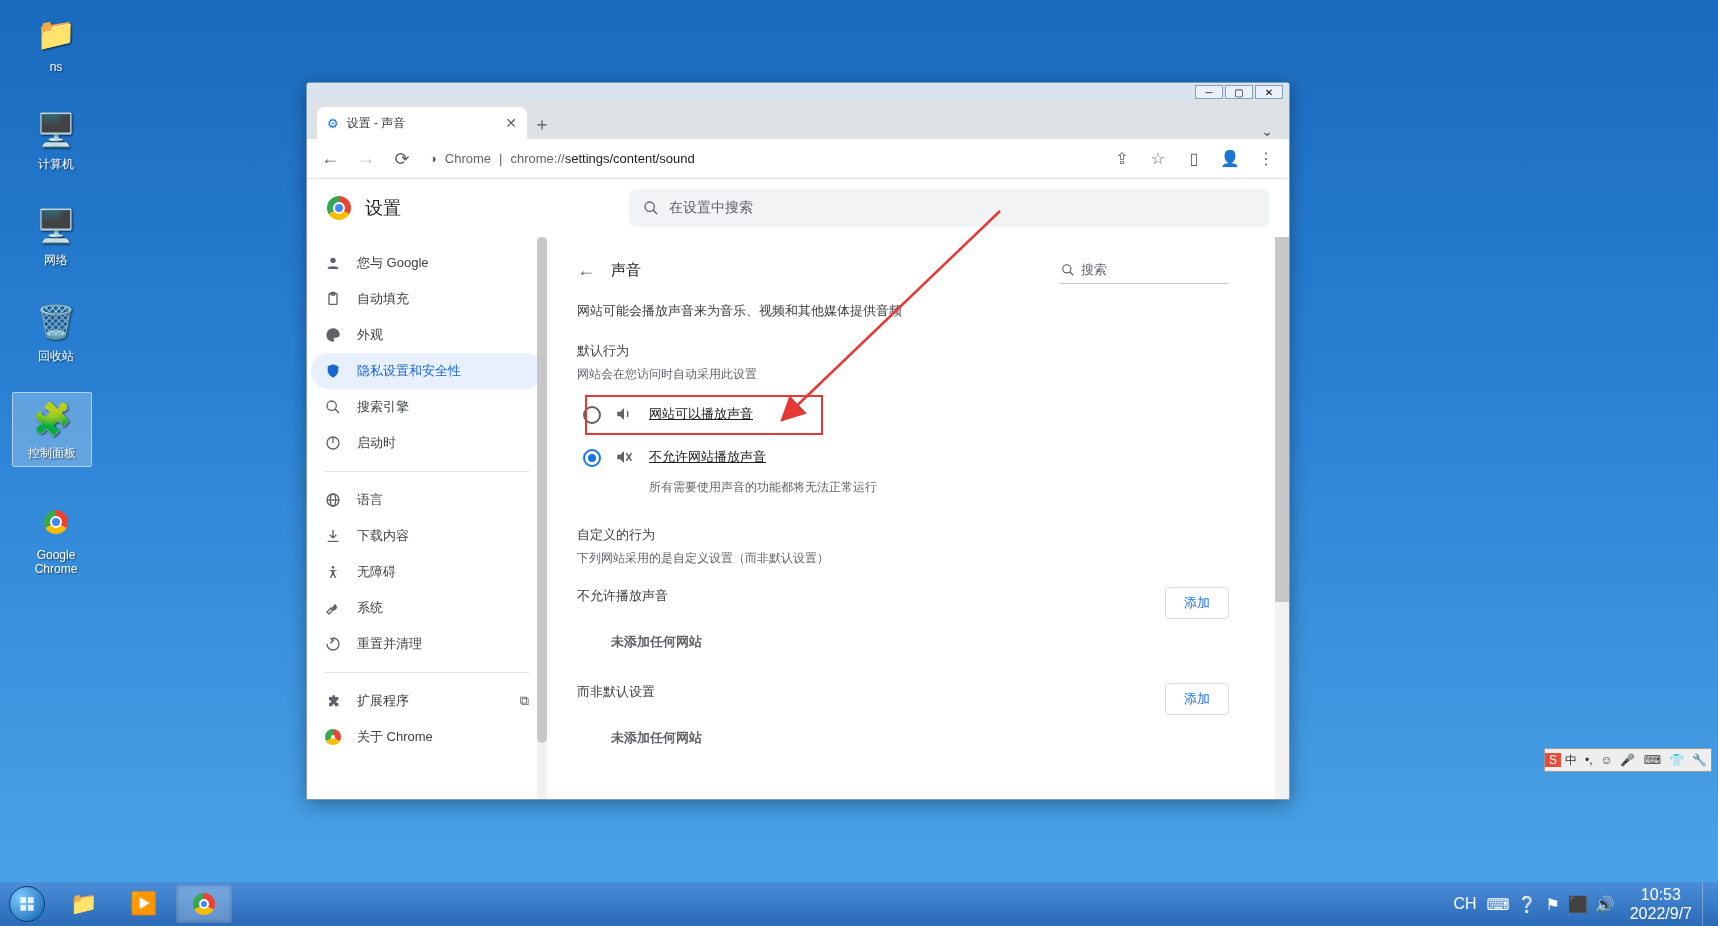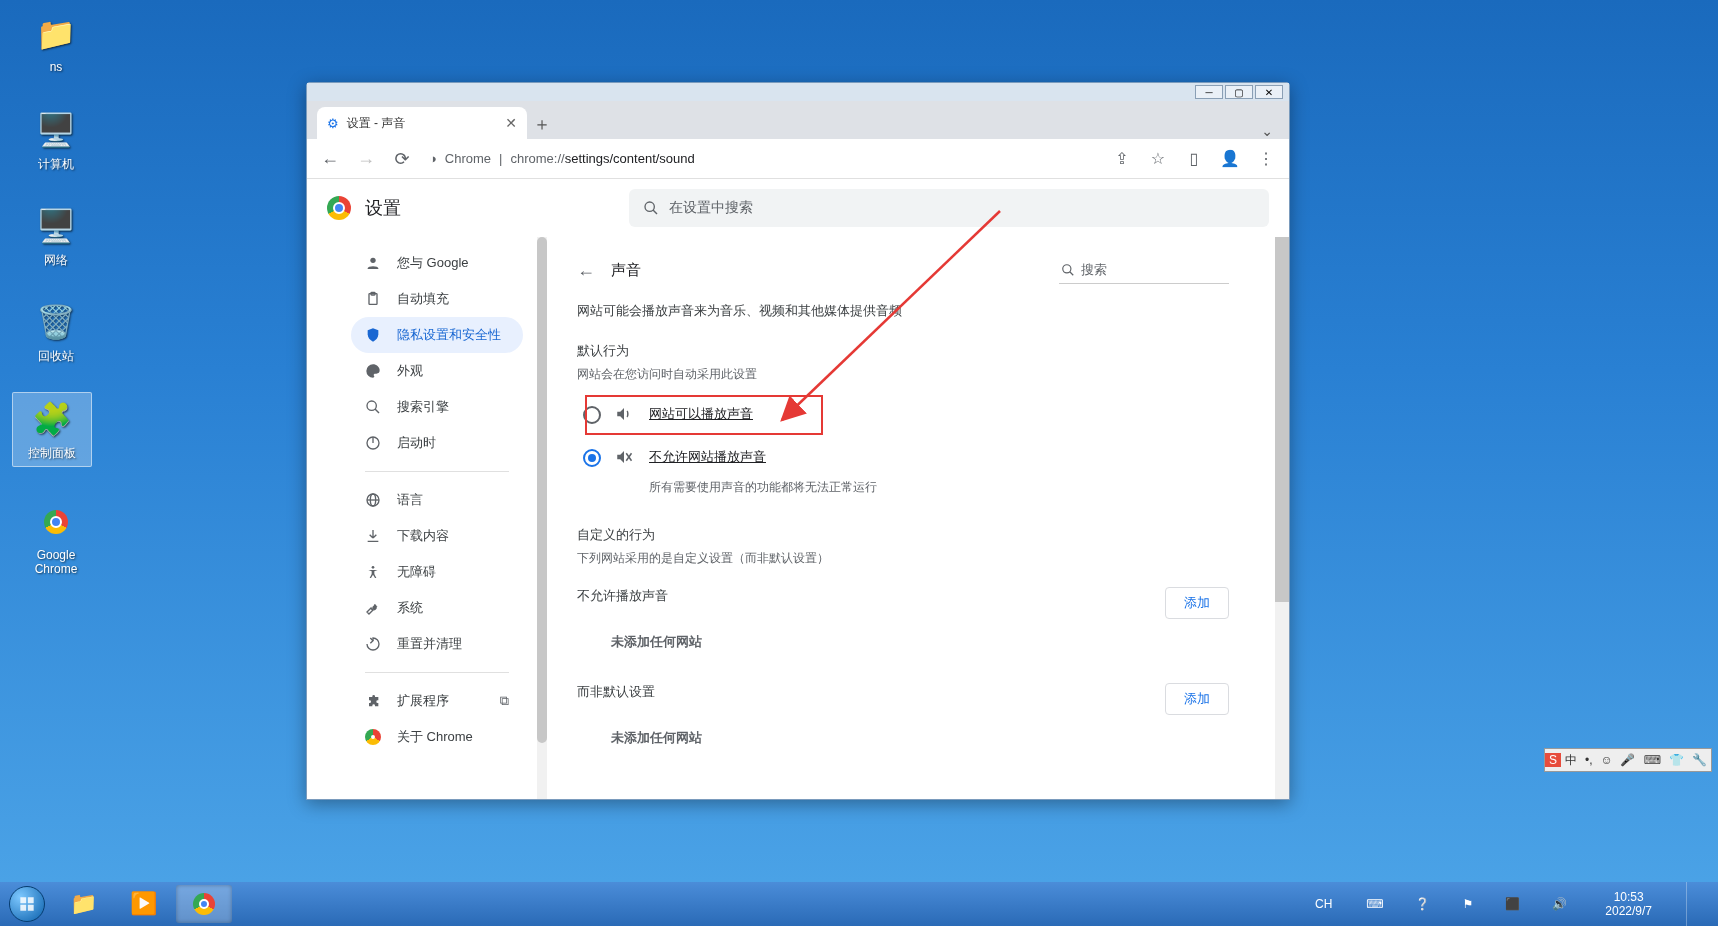--- a/index.html
+++ b/index.html
@@ -11,21 +11,21 @@
 
 .desktop-icon { position: absolute; width: 80px; text-align: center; color: #fff; font-size: 12px; text-shadow: 1px 1px 2px rgba(0,0,0,.6); cursor: pointer; }
 .desktop-icon .ico { width: 44px; height: 44px; margin: 0 auto 4px; display:flex; align-items:center; justify-content:center; font-size:32px; }
 .desktop-icon.selected { background: rgba(255,255,255,.25); border:1px solid rgba(255,255,255,.5); border-radius:2px; }
 
 .taskbar { position:absolute; bottom:0; left:0; right:0; height:44px; background: linear-gradient(180deg,#4b8dd9 0%,#2a6ab6 100%); display:flex; align-items:center; }
 .taskbar .start { width:54px; height:44px; display:flex; align-items:center; justify-content:center; }
 .taskbar .start-orb { width:36px; height:36px; border-radius:50%; background: radial-gradient(circle at 30% 30%, #7dc8ff, #0a5fab); border:1px solid #063d70; display:flex; align-items:center; justify-content:center; }
 .taskbar .task { width:56px; height:38px; margin:3px 2px; border-radius:3px; display:flex; align-items:center; justify-content:center; font-size:22px; }
 .taskbar .task.active { background: rgba(255,255,255,.25); box-shadow: inset 0 0 4px rgba(0,0,0,.3); }
-.taskbar .tray { margin-left:auto; display:flex; align-items:center; height:100%; color:#fff; font-size:12px; padding-right:18px;gap:24px; }
+.taskbar .tray { margin-left:auto; display:flex; align-items:center; height:100%; color:#fff; font-size:16px; padding-right:2px; }
 .taskbar .tray .clock { text-align:center; line-height:1.2; padding:0 10px; }
 .taskbar .show-desktop { width:14px; height:44px; border-left:1px solid rgba(255,255,255,.3); }
 
 .ime-bar { position:absolute; right:6px; top:748px; height:24px; background:#eee; border:1px solid #999; display:flex; align-items:center; font-size:12px; color:#333; }
 .ime-bar .ime-item { padding:0 4px; display:flex; align-items:center; }
 
 .chrome-window { position:absolute; left:306px; top:82px; width:984px; height:718px; background:#fff; border:1px solid #7a9bbd; border-radius:4px 4px 0 0; box-shadow:0 4px 18px rgba(0,0,0,.35); display:flex; flex-direction:column; }
 .titlebar { height:18px; background:#d9e4ef; display:flex; justify-content:flex-end; align-items:center; padding-right:6px; gap:2px; }
 .titlebar .wbtn { width:28px; height:14px; border:1px solid #8a9fb5; background:#eaf0f7; font-size:10px; display:flex; align-items:center; justify-content:center; cursor:pointer; }
 .tabstrip { height:38px; background:#dee1e6; display:flex; align-items:flex-end; padding-left:10px; }
@@ -41,21 +41,21 @@
 .address .cur { color:#202124; }
 .toolbar .ricon { width:30px; height:30px; display:flex; align-items:center; justify-content:center; font-size:16px; color:#5f6368; cursor:pointer; border-radius:50%; }
 .content { flex:1; display:flex; flex-direction:column; overflow:hidden; }
 .settings-header { height:58px; display:flex; align-items:center; padding:0 20px; gap:14px; }
 .chrome-logo { width:24px; height:24px; border-radius:50%; background: conic-gradient(#ea4335 0 120deg,#fbbc05 120deg 240deg,#34a853 240deg 360deg); position:relative; }
 .chrome-logo::after { content:''; position:absolute; inset:6px; background:#4285f4; border-radius:50%; border:2px solid #fff; }
 .settings-title { font-size:18px; color:#202124;font-family:Liberation Serif, serif; }
 .search-box { margin-left:auto; width:640px; height:38px; background:#f1f3f4; border-radius:6px; display:flex; align-items:center; padding:0 14px; gap:10px; color:#5f6368; font-size:14px; }
 .body-area { flex:1; display:flex; overflow:hidden; }
 .sidebar-wrap { width:240px; position:relative; }
-.sidebar { padding:8px 24px; overflow-y:auto; height:100%;margin-left:20px; }
+.sidebar { padding:8px 4px; overflow-y:auto; height:100%; }
 .sidebar-scrollbar { position:absolute; right:0; top:0; width:10px; height:100%; background:#f1f1f1; }
 .sidebar-thumb { position:absolute; right:0; top:0; width:10px; height:90%; background:#c7c7c7; border-radius:5px; }
 .sb-item { display:flex; align-items:center; gap:14px; height:36px; padding:0 14px; font-size:13px; color:#3c4043; border-radius:18px; cursor:pointer; }
 .sb-item.selected { background:#e8f0fe; color:#1967d2; }
 .sb-item .sb-ico { width:18px; text-align:center; font-size:15px; color:#5f6368; }
 .sb-item.selected .sb-ico { color:#1967d2; }
 .sb-sep { height:1px; background:#e0e0e0; margin:10px 14px; }
 .sb-item .ext { margin-left:auto; font-size:13px; color:#5f6368; }
 .main-wrap { flex:1; position:relative; overflow:hidden; }
 .main-scrollbar { position:absolute; right:0; top:0; width:14px; height:100%; background:#f1f1f1; }
@@ -171,35 +171,35 @@
             </div>
             <div class="sb-item">
               <span class="sb-ico">
                 <svg width="16" height="16" viewBox="0 0 24 24" fill="none" stroke="currentColor" stroke-width="2">
                   <rect x="6" y="4" width="12" height="16" rx="1"></rect>
                   <rect x="9" y="2" width="6" height="4" rx="1"></rect>
                 </svg>
               </span>
               <span>自动填充</span>
             </div>
+            <div class="sb-item">
+              <span class="sb-ico">
+                <svg width="16" height="16" viewBox="0 0 24 24" fill="currentColor">
+                  <path d="M12 2a10 10 0 100 20c1 0 2-1 2-2s-1-1-1-2 1-2 2-2h2a5 5 0 005-5c0-5-5-9-10-9z"></path>
+                </svg>
+              </span>
+              <span>外观</span>
+            </div>
             <div class="sb-item selected">
               <span class="sb-ico">
                 <svg width="16" height="16" viewBox="0 0 24 24" fill="currentColor">
                   <path d="M12 2l8 3v6c0 5-3.5 9-8 11-4.5-2-8-6-8-11V5l8-3z"></path>
                 </svg>
               </span>
               <span>隐私设置和安全性</span>
-            </div>
-            <div class="sb-item">
-              <span class="sb-ico">
-                <svg width="16" height="16" viewBox="0 0 24 24" fill="currentColor">
-                  <path d="M12 2a10 10 0 100 20c1 0 2-1 2-2s-1-1-1-2 1-2 2-2h2a5 5 0 005-5c0-5-5-9-10-9z"></path>
-                </svg>
-              </span>
-              <span>外观</span>
             </div>
             <div class="sb-item">
               <span class="sb-ico">
                 <svg width="16" height="16" viewBox="0 0 24 24" fill="none" stroke="currentColor" stroke-width="2">
                   <circle cx="10" cy="10" r="7"></circle>
                   <line x1="21" y1="21" x2="15" y2="15"></line>
                 </svg>
               </span>
               <span>搜索引擎</span>
             </div>

